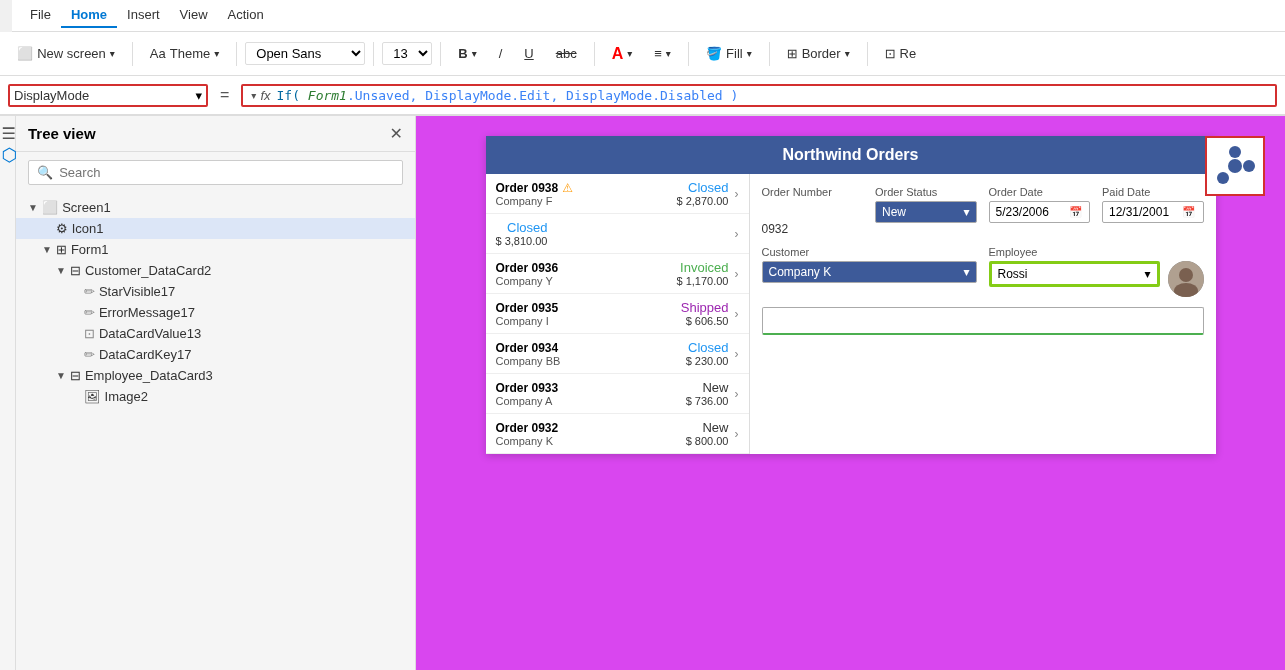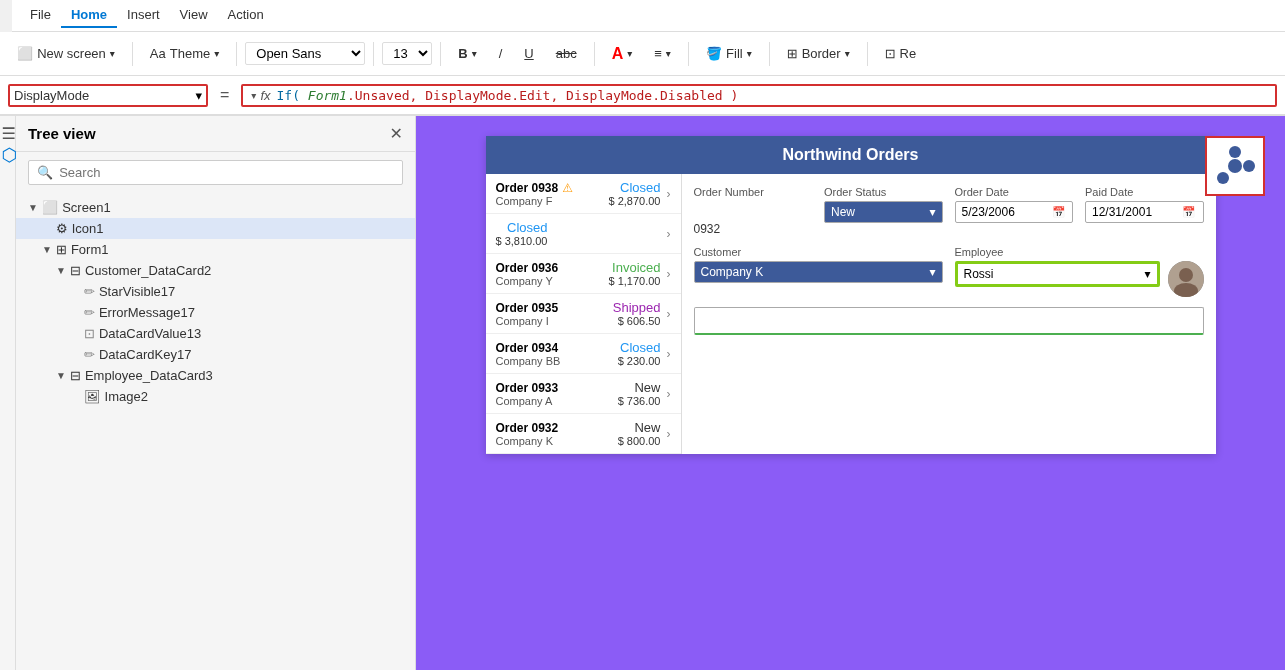--- a/index.html
+++ b/index.html
@@ -52,21 +52,21 @@
     }
     .equals-sign { font-size: 16px; color: #555; padding: 0 4px; }
     .formula-wrapper {
       border: 2px solid #d32f2f; border-radius: 2px; flex: 1;
       display: flex; align-items: center; padding: 2px 8px; background: white;
     }
     .fx-label { color: #555; font-style: italic; font-size: 13px; margin-right: 6px; }
     .formula-text { font-family: Consolas, monospace; font-size: 13px; color: #333; }
     .formula-text .kw { color: #0369a1; }
     .formula-text .form { color: #2e7d32; font-style: italic; }
-    .formula-text .val { color: #b91c1c; }
+    .formula-text .val { color: #3b82f6; }
     .formula-chevron { color: #555; font-size: 10px; margin-right: 4px; cursor: pointer; }
 
     
     .main-layout { display: flex; height: calc(670px - 32px - 44px - 40px); }
 
     
     .sidebar {
       width: 400px; background: #f5f5f5; border-right: 1px solid #ddd;
       display: flex; flex-direction: column;
     }
@@ -96,42 +96,42 @@
     .tree-item {
       display: flex; align-items: center; padding: 3px 12px; cursor: pointer;
       font-size: 13px; color: #333; white-space: nowrap;
     }
     .tree-item.selected { background: #dce6f7; }
     .tree-indent { display: inline-block; }
     .tree-arrow { display: inline-block; width: 14px; font-size: 10px; color: #555; }
     .tree-icon { margin-right: 4px; font-size: 13px; }
 
     
-    .canvas { flex: 1; background: #8b5cf6; overflow: hidden; position: relative; padding: 20px; }
+    .canvas { flex: 1; background: #d946ef; overflow: hidden; position: relative; padding: 20px; }
 
     
     .app-preview {
       background: white; width: 730px; margin: 0 auto;
       box-shadow: 0 2px 8px rgba(0,0,0,0.2);
     }
     .app-header {
       background: #3d5a99; color: white; text-align: center;
       padding: 10px; font-size: 16px; font-weight: bold;
     }
 
     
     .icon-overlay {
       position: absolute; top: 20px; right: 20px;
       border: 2px solid #d32f2f; background: white;
       width: 60px; height: 60px; display: flex; align-items: center; justify-content: center;
     }
 
     
     .orders-container { display: flex; }
-    .orders-list { width: 196px; border-right: 1px solid #ddd; }
+    .orders-list { width: 264px; border-right: 1px solid #ddd; }
     .order-row {
       display: flex; align-items: center; padding: 6px 10px;
       border-bottom: 1px solid #eee; cursor: pointer; justify-content: space-between;
     }
     .order-info { flex: 1; }
     .order-num { font-weight: 600; font-size: 12px; }
     .order-company { font-size: 11px; color: #555; }
     .order-amount { font-size: 11px; text-align: right; color: #333; }
     .order-chevron { color: #888; margin-left: 6px; font-size: 12px; }
     .status-closed { color: #2196f3; }

